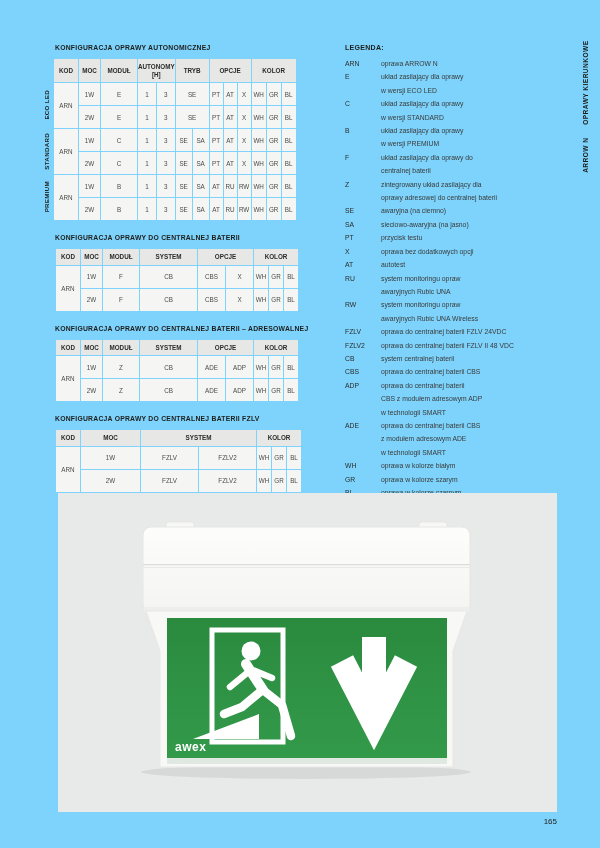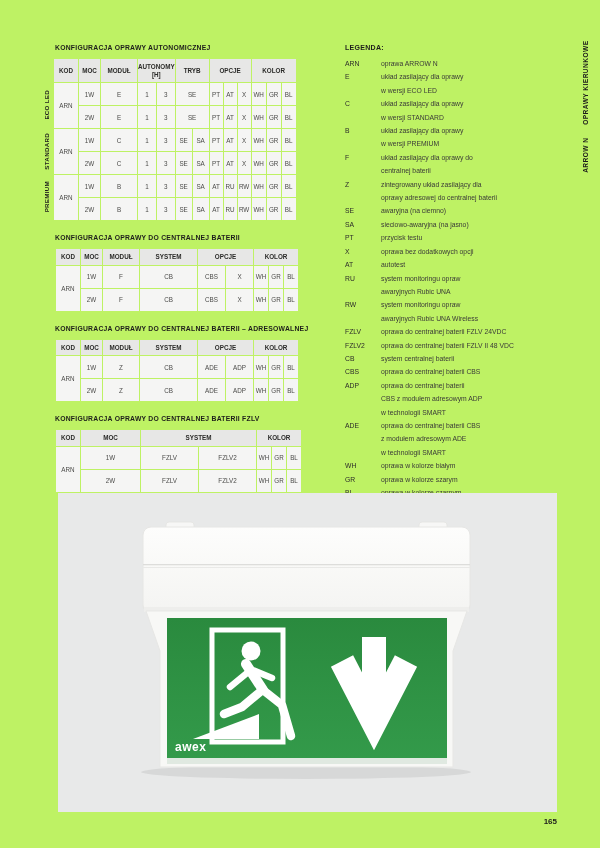--- a/index.html
+++ b/index.html
@@ -1,16 +1,16 @@
 <!DOCTYPE html>
 <html><head>
 <meta charset="utf-8">
 <style>
   html,body{margin:0;padding:0;background:#fff;}
-  .page{position:relative;width:600px;height:848px;background:#bef264;overflow:hidden;
+  .page{position:relative;width:600px;height:848px;background:#7dd3fc;overflow:hidden;
         font-family:"Liberation Sans",sans-serif;color:#1d1d1b;}
 
   
   .tables-col{position:absolute;left:55px;top:44px;width:265px;}
   .tbl-section{margin-bottom:13px;}
   .tbl-title{font-size:6.8px;font-weight:700;letter-spacing:.25px;color:#1d1d1b;
              text-transform:uppercase;margin:0 0 7px 0;}
   table.cfg{border-collapse:separate;border-spacing:1.5px;table-layout:fixed;}
   table.cfg.has-group{margin-left:-16px;}
   .cfg th{background:#e7e7e6;font-weight:700;font-size:6.3px;color:#2b2b29;
@@ -33,21 +33,21 @@
   .edge-label{position:absolute;top:40px;right:11px;display:flex;gap:13px;
               writing-mode:vertical-rl;transform:rotate(180deg);
               font-size:6.6px;font-weight:700;letter-spacing:.45px;color:#1d1d1b;white-space:nowrap;}
 
   
   .photo{position:absolute;left:58px;top:493px;width:499px;height:319px;margin:0;
          background:#e8e9e9;}
   .photo svg{display:block;width:100%;height:100%;}
 
   
-  .page-number{position:absolute;top:817px;right:43px;font-size:8px;font-weight:700;color:#1d1d1b;}
+  .page-number{position:absolute;top:817px;right:43px;font-size:8px;font-weight:400;color:#1d1d1b;}
 </style>
 </head>
 <body>
 
 <div class="page">
 
   <aside class="edge-label">
     <span>ARROW N</span>
     <span>OPRAWY KIERUNKOWE</span>
   </aside>

